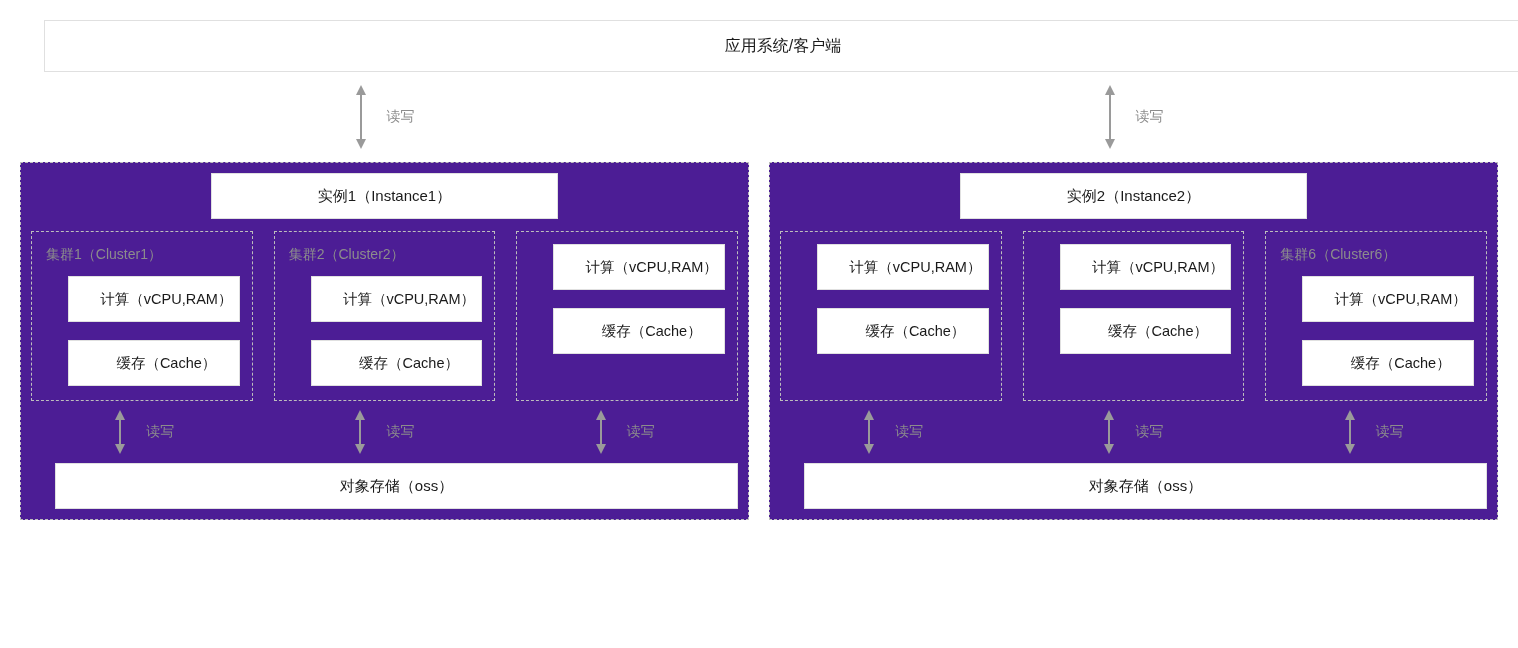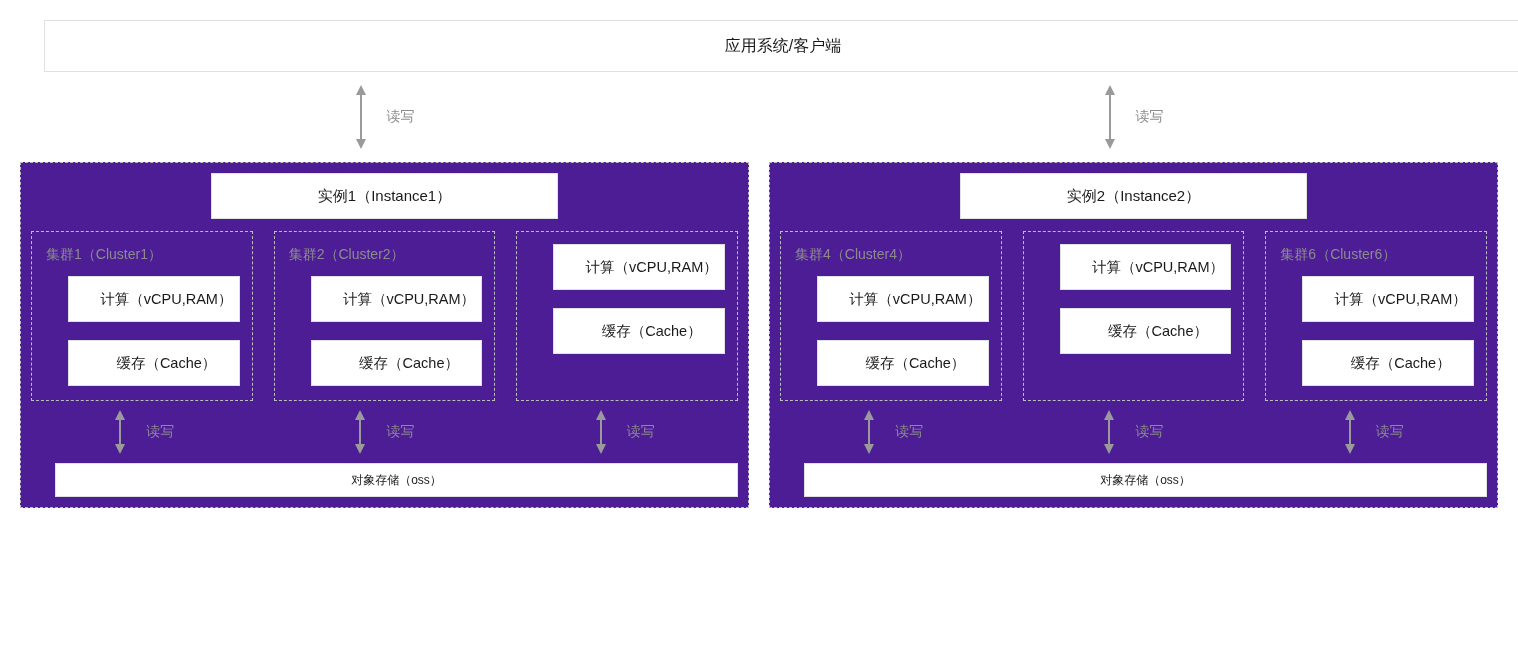--- a/index.html
+++ b/index.html
@@ -97,22 +97,22 @@
     gap: 14px;
     height: 62px;
   }
   .arrows-storage-row .acell {
     flex: 1;
     display: flex;
     align-items: center;
     justify-content: center;
   }
   .storage-box {
-    height: 34px;
-    font-size: 12px;
+    height: 46px;
+    font-size: 15px;
     font-weight: 500;
     margin-top: 0;
   }
 </style>
 </head>
 <body>
 
 <div class="solid-box top-box">应用系统/客户端</div>
 
 <div class="arrow-row-top">
@@ -190,21 +190,20 @@
         </div>
       </div>
     </div>
     <div class="solid-box storage-box">对象存储（oss）</div>
   </div>
 
   <div class="dashed-box instance-wrap">
     <div class="solid-box instance-header">实例2（Instance2）</div>
     <div class="clusters-row">
       <div class="dashed-box cluster">
-        <div class="cluster-label">集群4（Cluster4）</div>
         <div class="solid-box">计算（vCPU,RAM）</div>
         <div class="solid-box">缓存（Cache）</div>
       </div>
       <div class="dashed-box cluster">
         <div class="solid-box">计算（vCPU,RAM）</div>
         <div class="solid-box">缓存（Cache）</div>
       </div>
       <div class="dashed-box cluster">
         <div class="cluster-label">集群6（Cluster6）</div>
         <div class="solid-box">计算（vCPU,RAM）</div>

